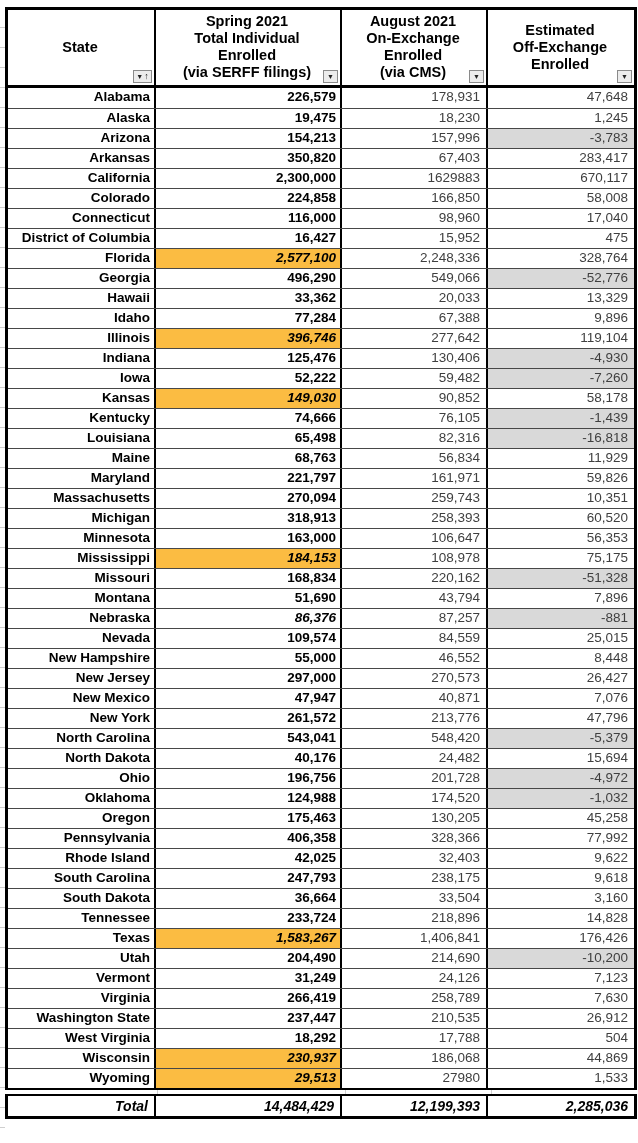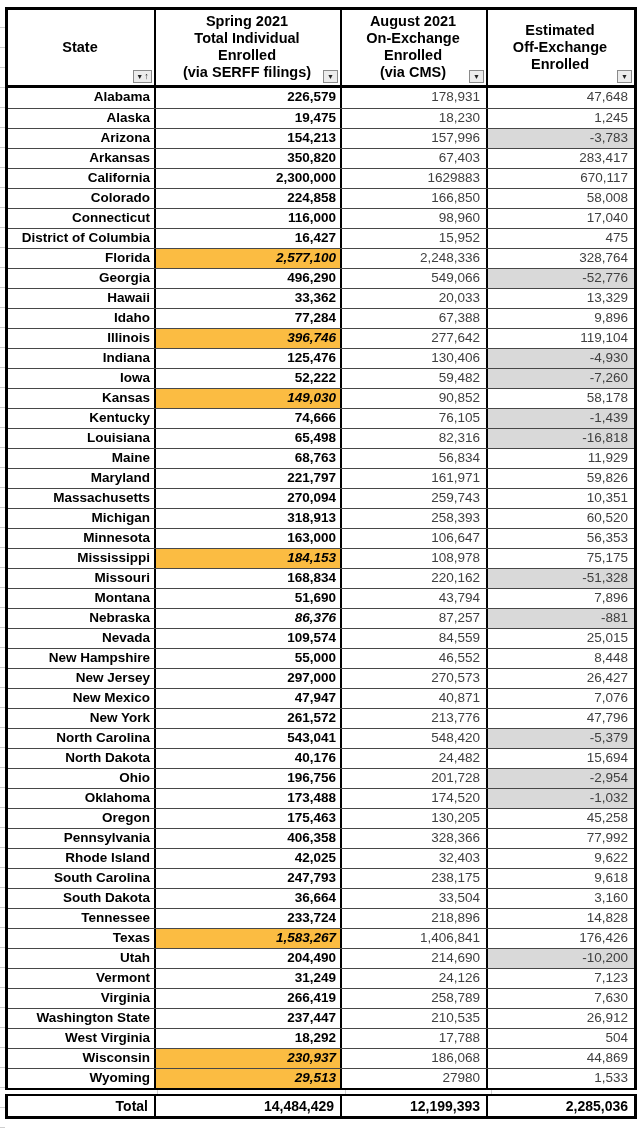--- a/index.html
+++ b/index.html
@@ -70,21 +70,21 @@
     background-position:152px 0,340px 0,486px 0;
   }
   .total-row{
     display:grid;grid-template-columns:148px 186px 146px 146px;
     border-top:2px solid #000;border-bottom:3px solid #000;
     border-left:3px solid #000;border-right:3px solid #000;
     height:25px;background:#fff;
   }
   .total-cell{
     border-right:2px solid #000;font-size:14px;font-weight:700;
-    text-align:right;line-height:20px;padding:0 6px 0 2px;white-space:nowrap;
+    text-align:right;line-height:20px;padding:0 6px 0 2px;white-space:nowrap;font-style:italic;
   }
   .total-cell:last-child{border-right:none;}
 </style>
 </head>
 <body>
 
 <div class="wrapper">
   <div class="main-table">
     <div class="thead">
       <div class="th">
@@ -358,26 +358,26 @@
     <div class="td state">North Dakota</div>
     <div class="td spring">40,176</div>
     <div class="td august">24,482</div>
     <div class="td off">15,694</div>
   </div>
 
   <div class="tr">
     <div class="td state">Ohio</div>
     <div class="td spring">196,756</div>
     <div class="td august">201,728</div>
-    <div class="td off neg">-2,954</div>
+    <div class="td off neg">-4,972</div>
   </div>
 
   <div class="tr">
     <div class="td state">Oklahoma</div>
-    <div class="td spring">173,488</div>
+    <div class="td spring">124,988</div>
     <div class="td august">174,520</div>
     <div class="td off neg">-1,032</div>
   </div>
 
   <div class="tr">
     <div class="td state">Oregon</div>
     <div class="td spring">175,463</div>
     <div class="td august">130,205</div>
     <div class="td off">45,258</div>
   </div>

